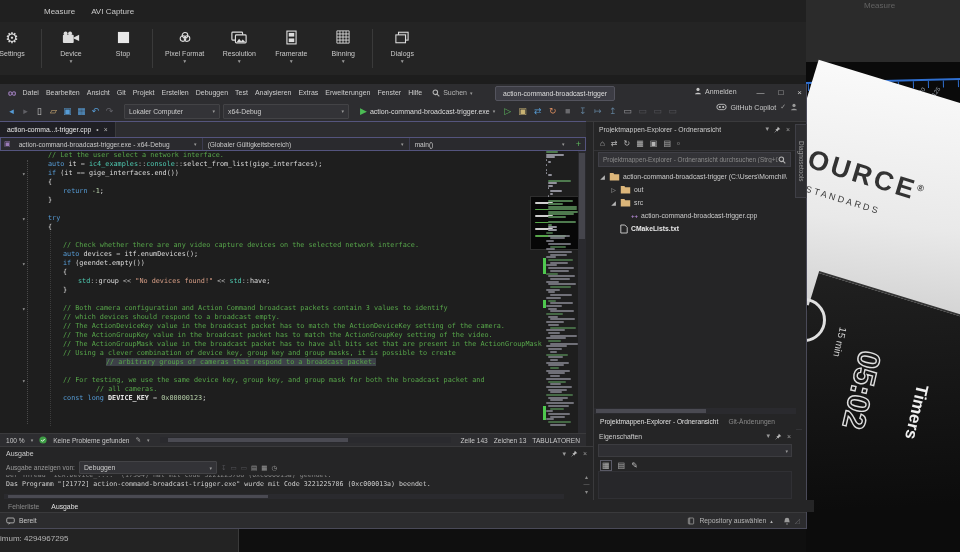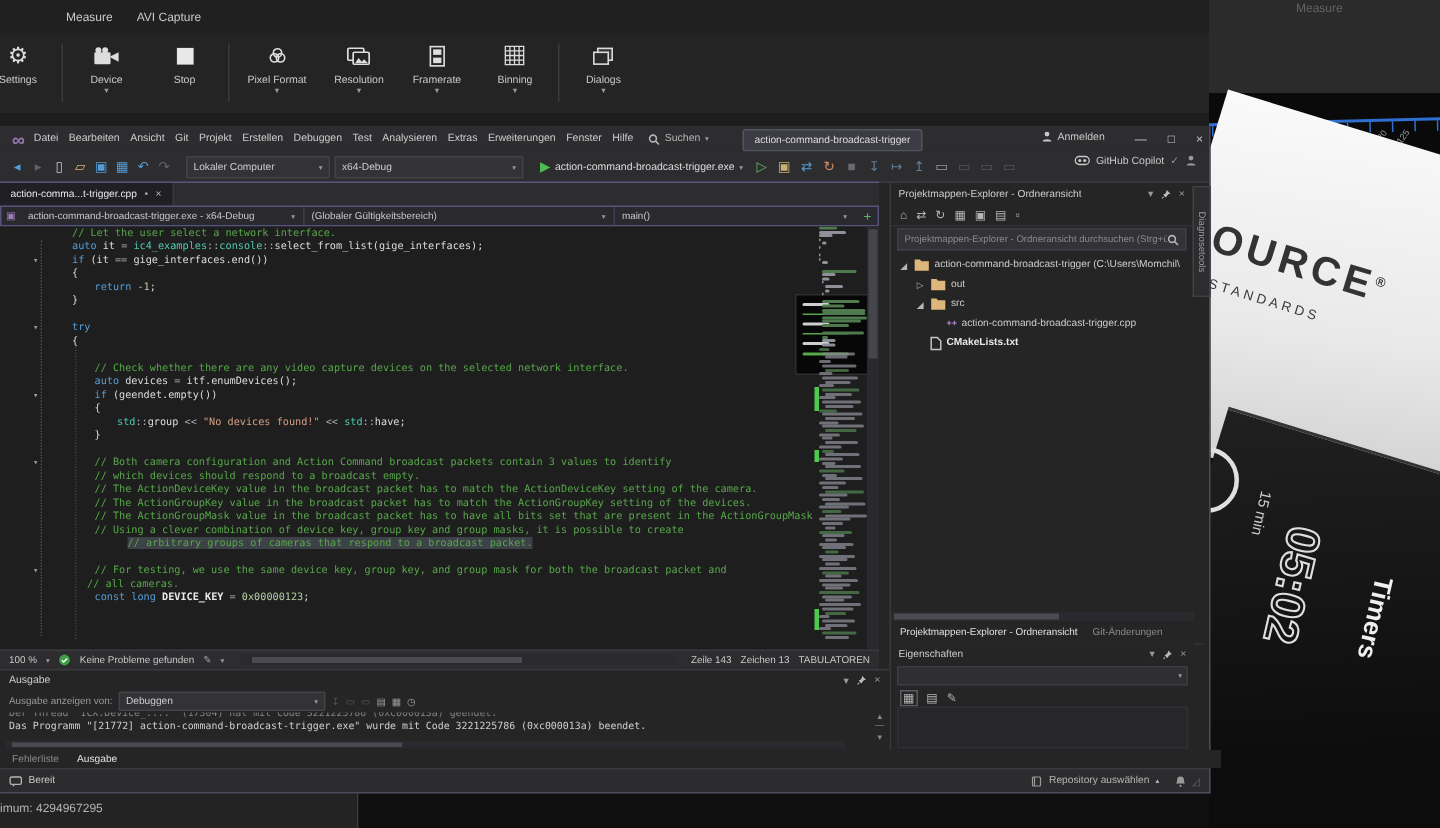--- a/index.html
+++ b/index.html
@@ -434,27 +434,27 @@
           <div class="crow" style="padding-left: 63px;"><span class="c">// Check whether there are any video capture devices on the selected network interface.</span></div>
           <div class="crow" style="padding-left: 63px;"><span class="k">auto </span><span class="v">devices </span><span class="o">= </span><span class="v">itf.enumDevices();</span></div>
           <div class="crow" style="padding-left: 63px;"><span class="fold">▾</span><span class="k">if </span><span class="v">(geendet.empty())</span></div>
           <div class="crow" style="padding-left: 63px;"><span class="v">{</span></div>
           <div class="crow" style="padding-left: 78px;"><span class="t">std</span><span class="o">::</span><span class="v">group </span><span class="o">&lt;&lt; </span><span class="st">"No devices found!"</span><span class="o"> &lt;&lt; </span><span class="t">std</span><span class="o">::</span><span class="v">have;</span></div>
           <div class="crow" style="padding-left: 63px;"><span class="v">}</span></div>
           <div class="crow" style="padding-left: 63px;"></div>
           <div class="crow" style="padding-left: 63px;"><span class="fold">▾</span><span class="c">// Both camera configuration and Action Command broadcast packets contain 3 values to identify</span></div>
           <div class="crow" style="padding-left: 63px;"><span class="c">// which devices should respond to a broadcast empty.</span></div>
           <div class="crow" style="padding-left: 63px;"><span class="c">// The ActionDeviceKey value in the broadcast packet has to match the ActionDeviceKey setting of the camera.</span></div>
-          <div class="crow" style="padding-left: 63px;"><span class="c">// The ActionGroupKey value in the broadcast packet has to match the ActionGroupKey setting of the devices.</span></div>
+          <div class="crow" style="padding-left: 63px;"><span class="c">// The ActionGroupKey value in the broadcast packet has to match the ActionGroupKey setting of the video.</span></div>
           <div class="crow" style="padding-left: 63px;"><span class="c">// The ActionGroupMask value in the broadcast packet has to have all bits set that are present in the ActionGroupMask</span></div>
           <div class="crow" style="padding-left: 63px;"><span class="c">// Using a clever combination of device key, group key and group masks, it is possible to create</span></div>
-          <div class="crow" style="padding-left: 85px;"><span class="selbg"><span class="c">// arbitrary groups of cameras that respond to a broadcast packet.</span></span></div>
+          <div class="crow" style="padding-left: 85px; margin-left: 21px;"><span class="selbg"><span class="c">// arbitrary groups of cameras that respond to a broadcast packet.</span></span></div>
           <div class="crow" style="padding-left: 63px;"></div>
           <div class="crow" style="padding-left: 63px;"><span class="fold">▾</span><span class="c">// For testing, we use the same device key, group key, and group mask for both the broadcast packet and</span></div>
-          <div class="crow" style="padding-left: 58px;"><span class="c">// all cameras.</span></div>
+          <div class="crow" style="padding-left: 58px; margin-left: 38px;"><span class="c">// all cameras.</span></div>
           <div class="crow" style="padding-left: 63px;"><span class="k">const long </span><span class="b">DEVICE_KEY </span><span class="o">= </span><span class="n">0x00000123</span><span class="v">;</span></div>
         </div>
       <div class="guide" style="left:27px;top:9px;height:264px"></div>
       <div class="guide" style="left:50px;top:80px;height:195px;border-color:#3c3c3c"></div>
       <div class="mini" id="mini">
         <div class="mpopup" id="mpopup">
             <div class="mbar" style="position: relative; margin: 5px 4px 0px; width: 18px; height: 1.6px; background: rgb(207, 207, 207);"></div>
             <div class="mbar" style="position: relative; margin: 5px 4px 0px; width: 31px; height: 1.6px; background: rgb(87, 166, 74);"></div>
             <div class="mbar" style="position: relative; margin: 5px 4px 0px; width: 18px; height: 1.6px; background: rgb(207, 207, 207);"></div>
             <div class="mbar" style="position: relative; margin: 5px 4px 0px; width: 31px; height: 1.6px; background: rgb(87, 166, 74);"></div>

